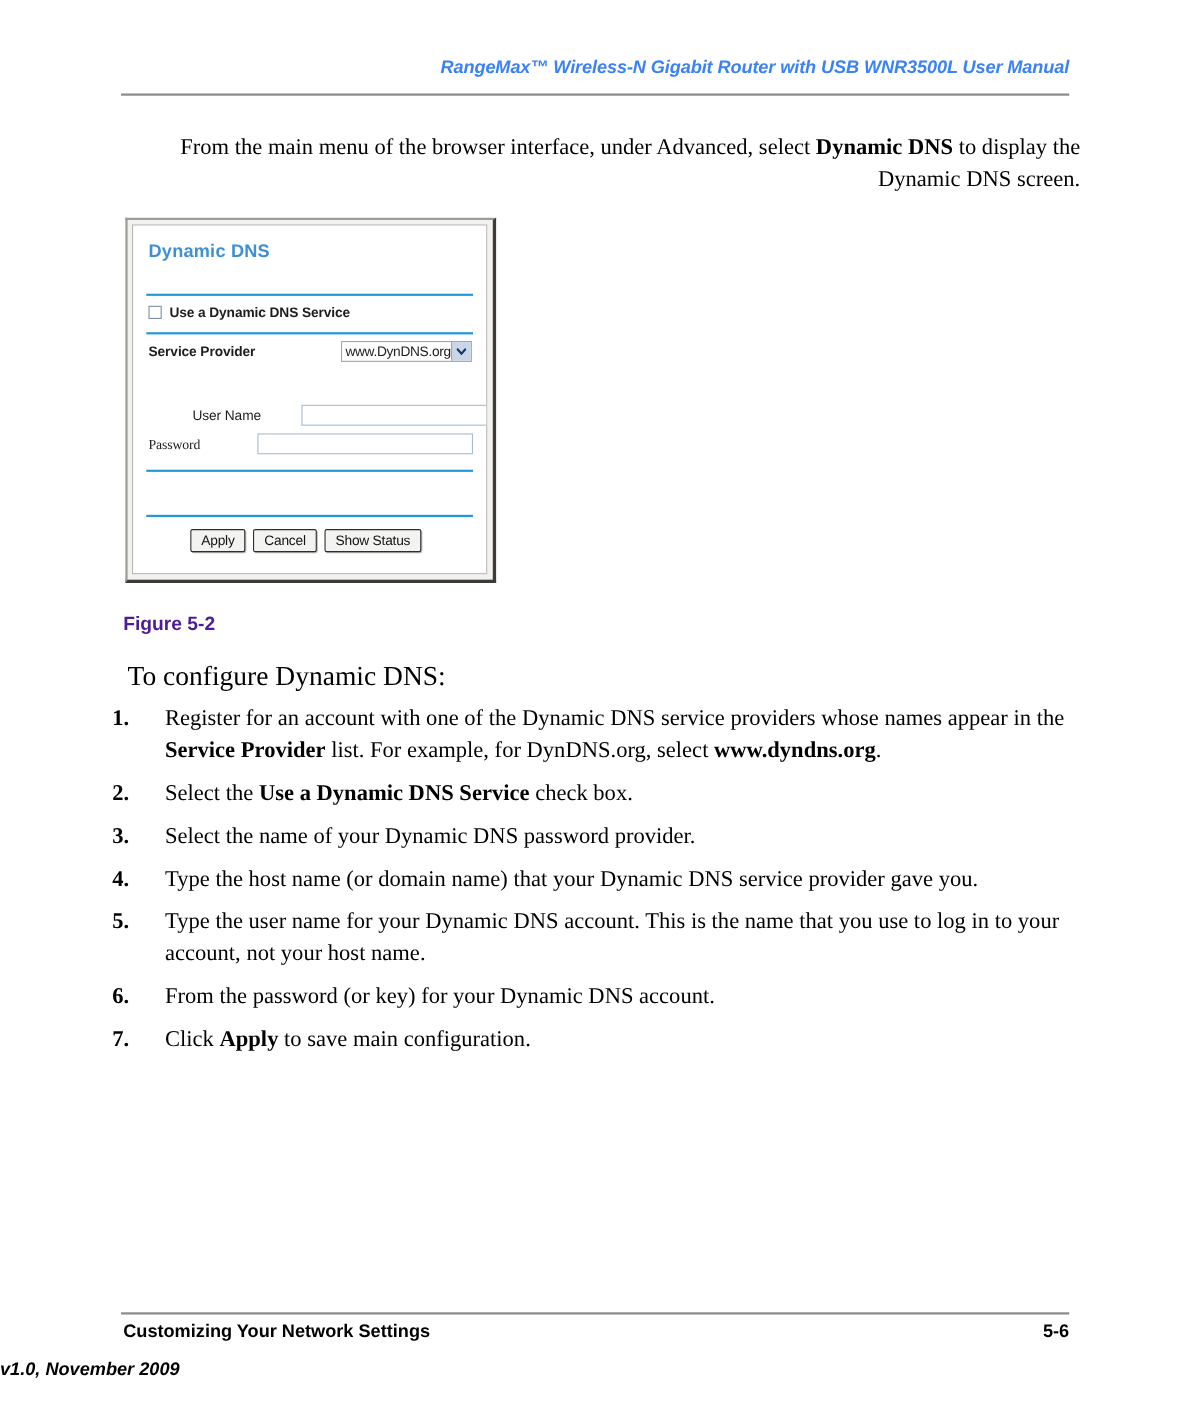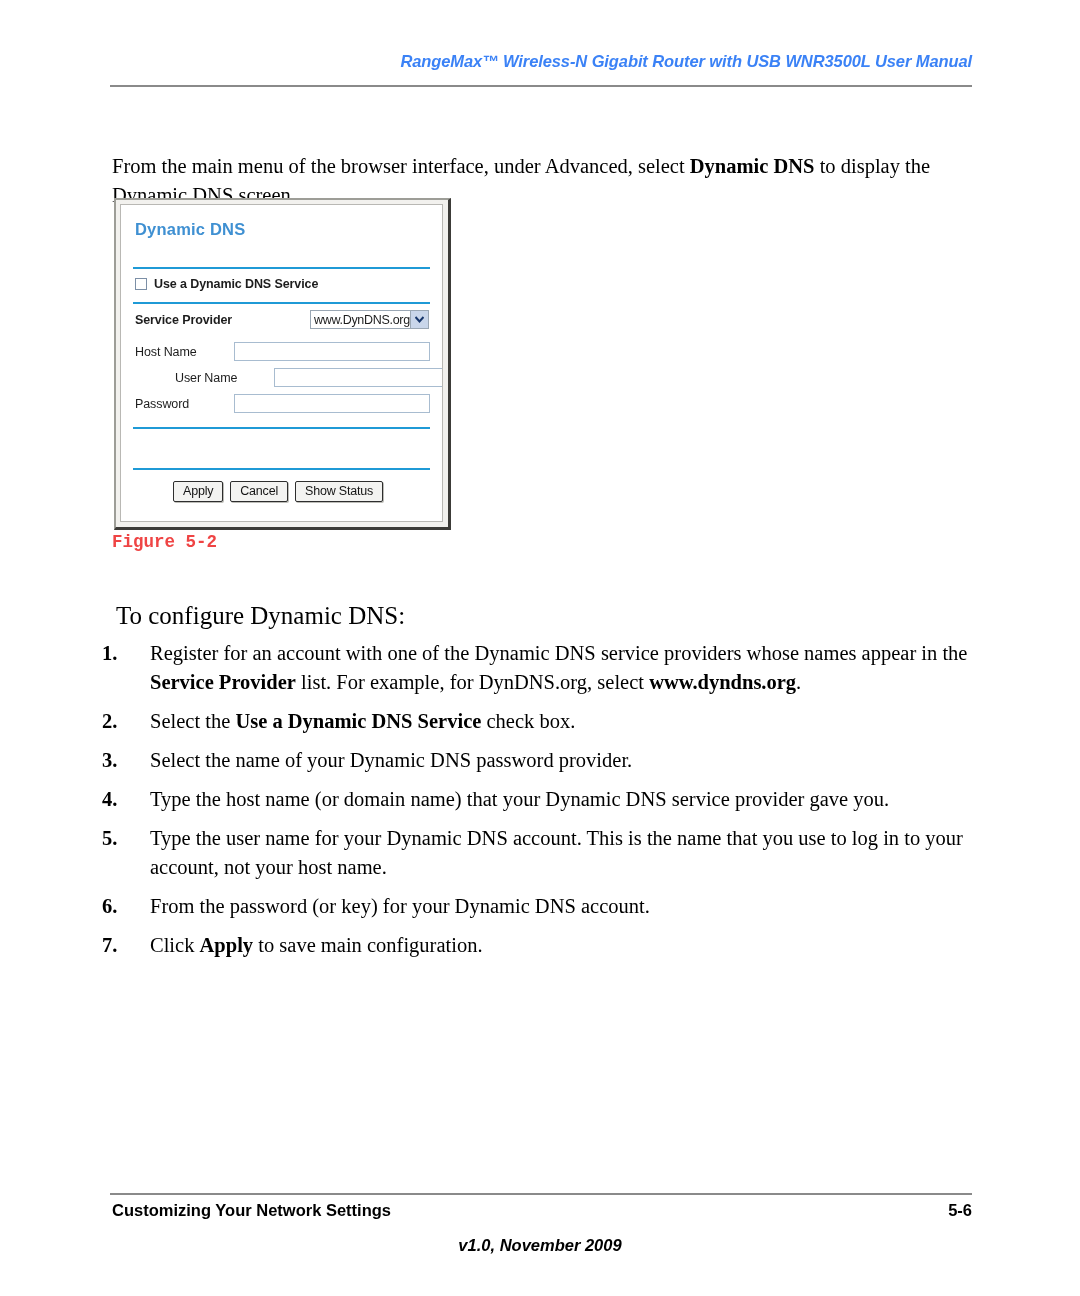--- a/index.html
+++ b/index.html
@@ -47,22 +47,21 @@
   }
 
   
   .intro {
     position: absolute;
     left: 112px;
     top: 120px;
     width: 870px;
     font-size: 20.5px;
     line-height: 29px;
-    text-align: left;
-    margin-top: 32px;
+    text-align: right;
   }
   .b { font-weight: bold; }
 
   
   .figure-wrap {
     position: absolute;
     left: 114px;
     top: 198px;
     width: 337px;
     height: 332px;
@@ -147,21 +146,21 @@
     top: 4px;
     font-size: 12.5px;
     color: #1d1d1d;
     letter-spacing: -0.1px;
   }
   .row-label.bold { font-weight: bold; }
 
   .row-sp   { top: 104px; }
   .row-host { top: 136px; }
   .row-user { top: 162px; margin-left: 40px; }
-  .row-pass { top: 188px; }
+  .row-pass { top: 188px; font-family: Liberation Serif, serif; }
 
   .select {
     position: absolute;
     left: 189px;
     top: 1px;
     width: 119px;
     height: 19px;
     background: #ffffff;
     border: 1px solid #9aa7b4;
     box-sizing: border-box;
@@ -216,25 +215,25 @@
     padding: 2px 9px 3px 9px;
     letter-spacing: -0.2px;
     box-shadow: 1px 1px 0 #bdbdb8;
     white-space: nowrap;
   }
 
   
   .fig-caption {
     position: absolute;
     left: 112px;
-    top: 532px;
-    font-family: Liberation Mono, monospace;
+    top: 557px;
+    font-family: Liberation Sans, sans-serif;
     font-weight: bold;
     font-size: 17.5px;
-    color: #ef4444;
+    color: #4c1d95;
   }
 
   
   .lead-in {
     position: absolute;
     left: 116px;
     top: 601px;
     font-size: 25px;
     line-height: 29px;
   }
@@ -288,21 +287,20 @@
     font-weight: bold;
     font-size: 16.5px;
     color: #000;
     margin-left: 18px;
   }
   .footer-version {
     position: absolute;
     left: 0;
     right: 0;
     top: 1236px;
-    text-align: center;
     font-family: "Liberation Sans", sans-serif;
     font-style: italic;
     font-weight: bold;
     font-size: 16.5px;
     color: #000;
   }
 </style>
 </head>
 <body>
 
@@ -335,26 +333,20 @@
           <div class="select">
             <span class="select-value">www.DynDNS.org</span>
             <span class="select-arrow">
               <svg width="9" height="7" viewBox="0 0 9 7">
                   <path d="M0.5 1 L4.5 5.5 L8.5 1" fill="none" stroke="#17366b" stroke-width="2"></path>
                 </svg>
             </span>
           </div>
         </div>
 
-        <div class="row row-host">
-          <span class="row-label">Host Name</span>
-          <div class="text-input">
-            <span></span>
-          </div>
-        </div>
 
         <div class="row row-user">
           <span class="row-label">User Name</span>
           <div class="text-input">
             <span></span>
           </div>
         </div>
 
         <div class="row row-pass">
           <span class="row-label">Password</span>

